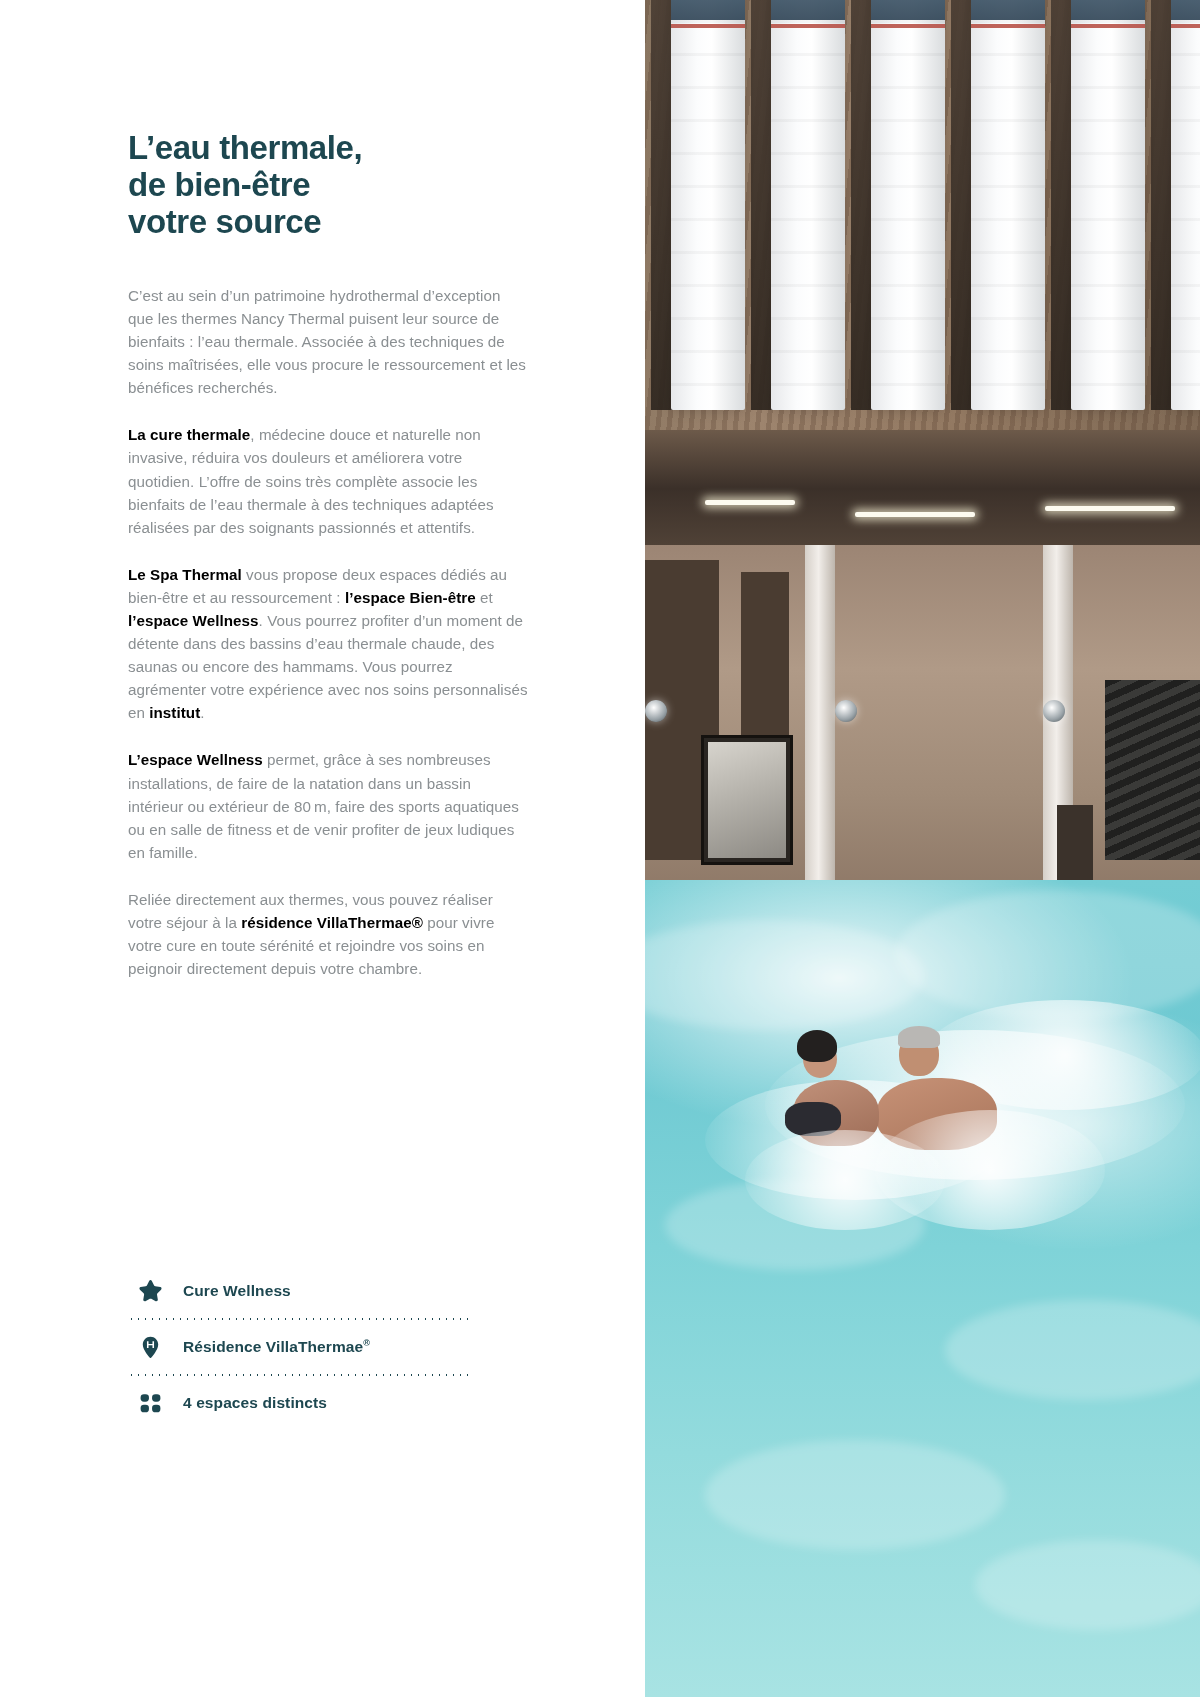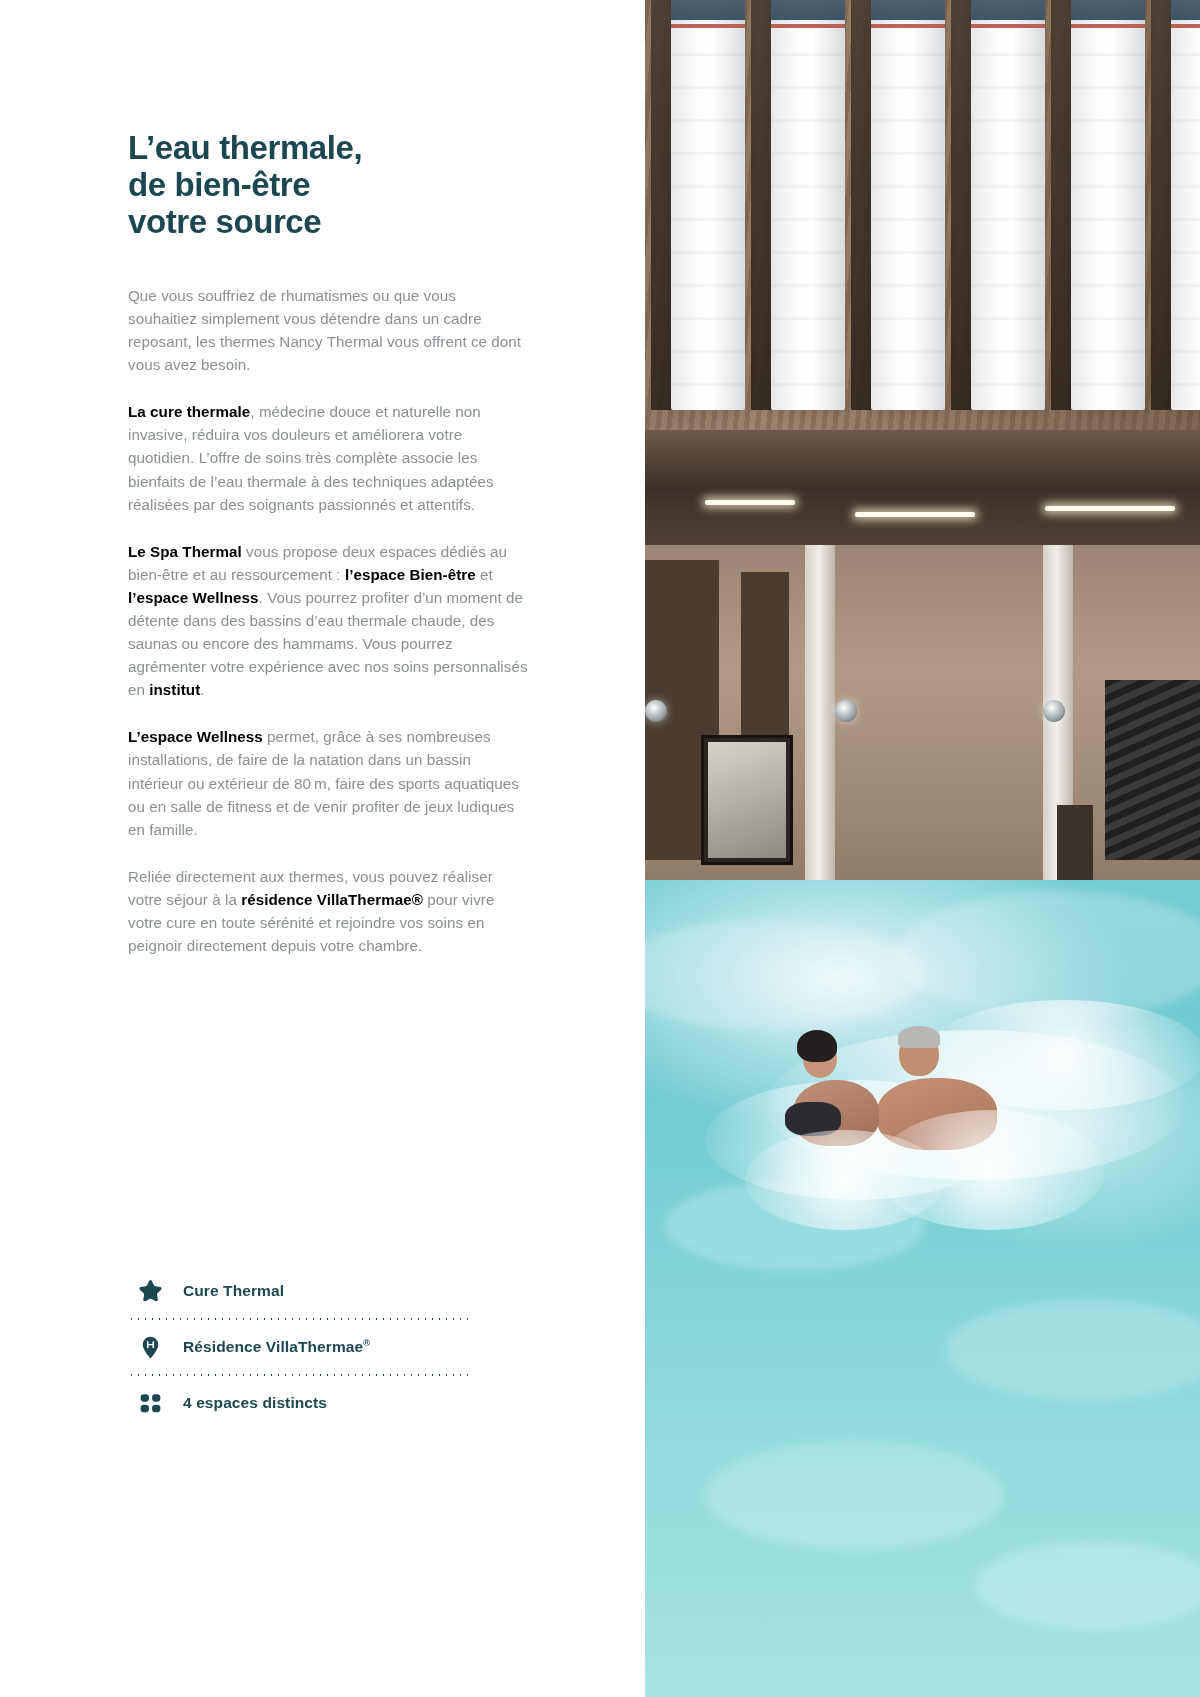--- a/index.html
+++ b/index.html
@@ -298,42 +298,42 @@
   <div class="left-col">
 
     <h1 class="headline">
       <span class="hl-line">L’eau thermale,</span>
       <span class="hl-line">de bien-être</span>
       <span class="hl-line">votre source</span>
     </h1>
 
     <div class="body-text">
 
-
-      <p class="para">Que vous souffriez de rhumatismes ou que vous souhaitiez simplement vous détendre dans un cadre reposant, les thermes Nancy Thermal vous offrent ce dont vous avez besoin.</p>
+      <p class="para">C’est au sein d’un patrimoine hydrothermal d’exception que les thermes Nancy Thermal puisent leur source de bienfaits : l’eau thermale. Associée à des techniques de soins maîtrisées, elle vous procure le ressourcement et les bénéfices recherchés.</p>
+
 
       <p class="para"><span class="bold">La cure thermale</span><span>, médecine douce et naturelle non invasive, réduira vos douleurs et améliorera votre quotidien. L’offre de soins très complète associe les bienfaits de l’eau thermale à des techniques adaptées réalisées par des soignants passionnés et attentifs.</span></p>
 
       <p class="para"><span class="bold">Le Spa Thermal</span><span> vous propose deux espaces dédiés au bien-être et au ressourcement : </span><span class="bold">l’espace Bien-être</span><span> et </span><span class="bold">l’espace Wellness</span><span>. Vous pourrez profiter d’un moment de détente dans des bassins d’eau thermale chaude, des saunas ou encore des hammams. Vous pourrez agrémenter votre expérience avec nos soins personnalisés en </span><span class="bold">institut</span><span>.</span></p>
 
       <p class="para"><span class="bold">L’espace Wellness</span><span> permet, grâce à ses nombreuses installations, de faire de la natation dans un bassin intérieur ou extérieur de 80 m, faire des sports aquatiques ou en salle de fitness et de venir profiter de jeux ludiques en famille.</span></p>
 
       <p class="para"><span>Reliée directement aux thermes, vous pouvez réaliser votre séjour à la </span><span class="bold">résidence VillaThermae®</span><span> pour vivre votre cure en toute sérénité et rejoindre vos soins en peignoir directement depuis votre chambre.</span></p>
 
     </div>
 
     <div class="features">
 
       <div class="feature-row">
         <span class="feature-icon">
           <svg viewBox="0 0 24 24" width="27" height="27" aria-hidden="true">
             <path fill="#1d4750" d="M12 1.8c.5 0 .9.3 1.2.8l2 4c.2.4.6.7 1.1.8l4.4.7c1.1.2 1.5 1.5.7 2.3l-3.2 3.1c-.3.3-.5.8-.4 1.3l.7 4.4c.2 1.1-1 1.9-1.9 1.4l-3.9-2.1c-.4-.2-.9-.2-1.3 0l-3.9 2.1c-1 .5-2.1-.3-1.9-1.4l.7-4.4c.1-.5-.1-1-.4-1.3L2.6 10.4c-.8-.8-.4-2.1.7-2.3l4.4-.7c.5-.1.9-.4 1.1-.8l2-4c.3-.5.7-.8 1.2-.8z"></path>
           </svg>
         </span>
-        <span class="feature-label">Cure Thermal</span>
+        <span class="feature-label">Cure Wellness</span>
       </div>
 
       <div class="dotted-sep"></div>
 
       <div class="feature-row">
         <span class="feature-icon">
           <svg viewBox="0 0 24 24" width="25" height="25" aria-hidden="true">
             <path fill="#1d4750" d="M12 1.6c-4.1 0-7.4 3.3-7.4 7.4 0 5.3 6.6 12.6 6.9 12.9.3.3.7.3 1 0 .3-.3 6.9-7.6 6.9-12.9 0-4.1-3.3-7.4-7.4-7.4z"></path>
             <path fill="#ffffff" d="M8.6 6.1h1.5v2.6h3.8V6.1h1.5v6.3h-1.5V9.9h-3.8v2.5H8.6z"></path>
           </svg>

